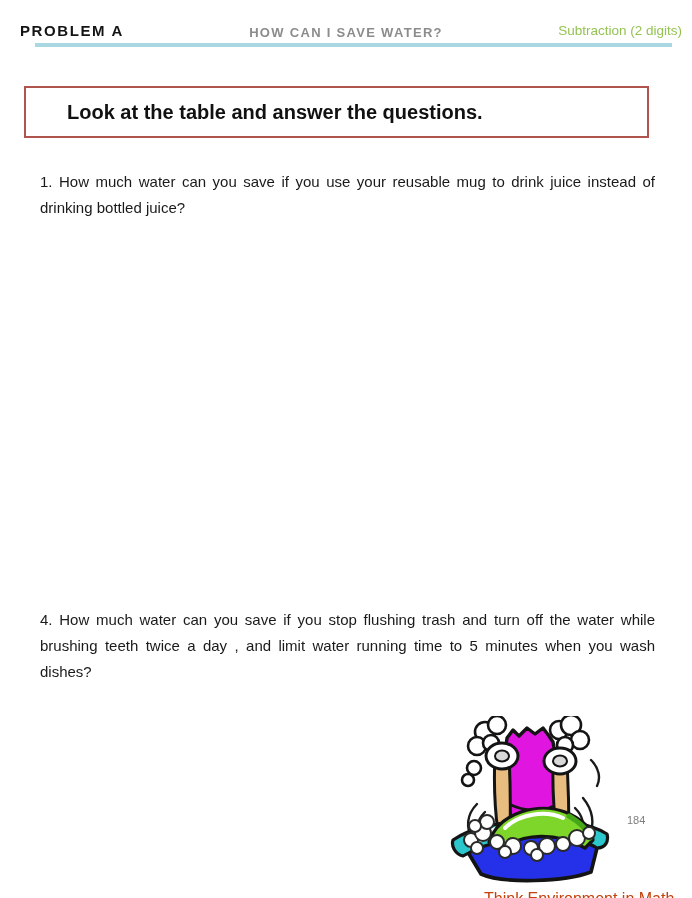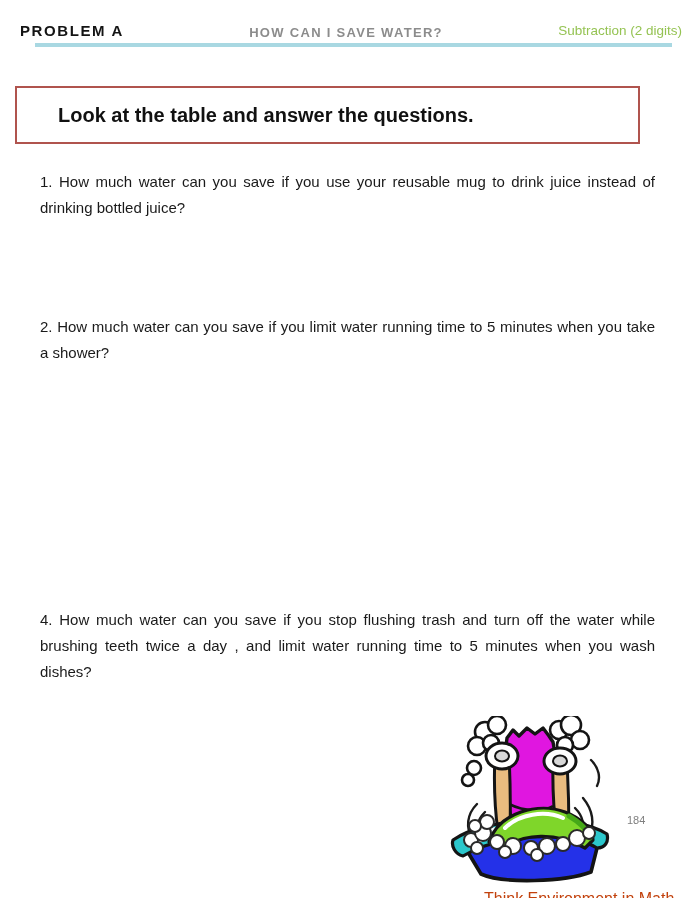--- a/index.html
+++ b/index.html
@@ -37,22 +37,22 @@
     color: #95c353;
   }
   .header-divider {
     position: absolute;
     left: 35px; top: 31px;
     width: 637px; height: 4px;
     background: #a9d8e2;
   }
   .instruction-box {
     position: absolute;
-    left: 15px; top: 74px;
-    width: 625px; height: 58px;
+    left: 24px; top: 74px;
+    width: 625px; height: 52px;
     border: 2px solid #b0544e;
     background: #ffffff;
     display: flex;
     align-items: center;
   }
   .instruction-text {
     padding-left: 41px;
     font-size: 20px;
     font-weight: bold;
     color: #111111;
@@ -108,21 +108,20 @@
   <div class="problem-label">PROBLEM A</div>
   <div class="doc-title">HOW CAN I SAVE WATER?</div>
   <div class="topic-tag">Subtraction (2 digits)</div>
   <div class="header-divider"></div>
 
   <div class="instruction-box">
     <div class="instruction-text">Look at the table and answer the questions.</div>
   </div>
 
   <p class="question q1">1. How much water can you save if you use your reusable mug to drink juice instead of drinking bottled juice?</p>
-  <p class="question q2">2. How much water can you save if you limit water running time to 5 minutes when you take a shower?</p>
   <p class="question q4">4. How much water can you save if you stop flushing trash and turn off the water while brushing teeth twice a day , and limit water running time to 5 minutes when you wash dishes?</p>
 
   <div class="illustration">
     <svg width="168" height="168" viewBox="0 0 166 168" xmlns="http://www.w3.org/2000/svg">
 
       <g fill="none" stroke="#1a1a1a" stroke-width="2.4" stroke-linecap="round">
         <path d="M30,88 C20,98 18,112 26,124"></path>
         <path d="M38,96 C30,104 28,114 34,124"></path>
         <path d="M136,82 C146,94 148,108 142,120"></path>
         <path d="M128,92 C136,100 138,110 134,120"></path>

